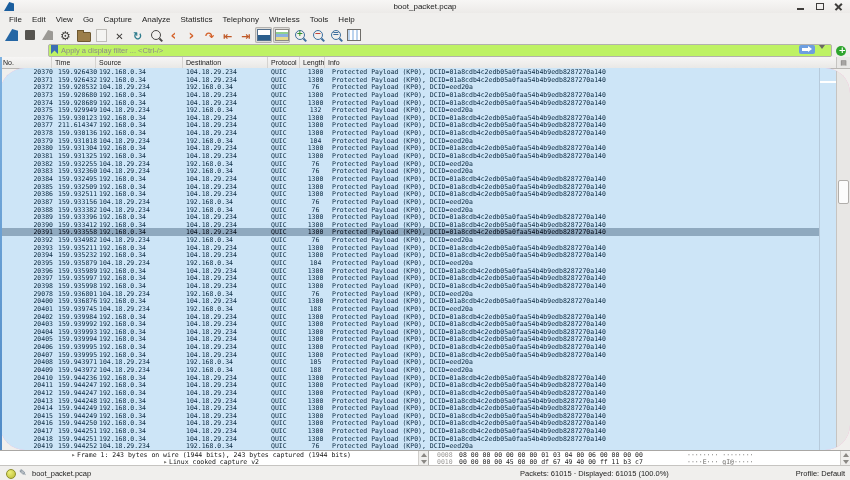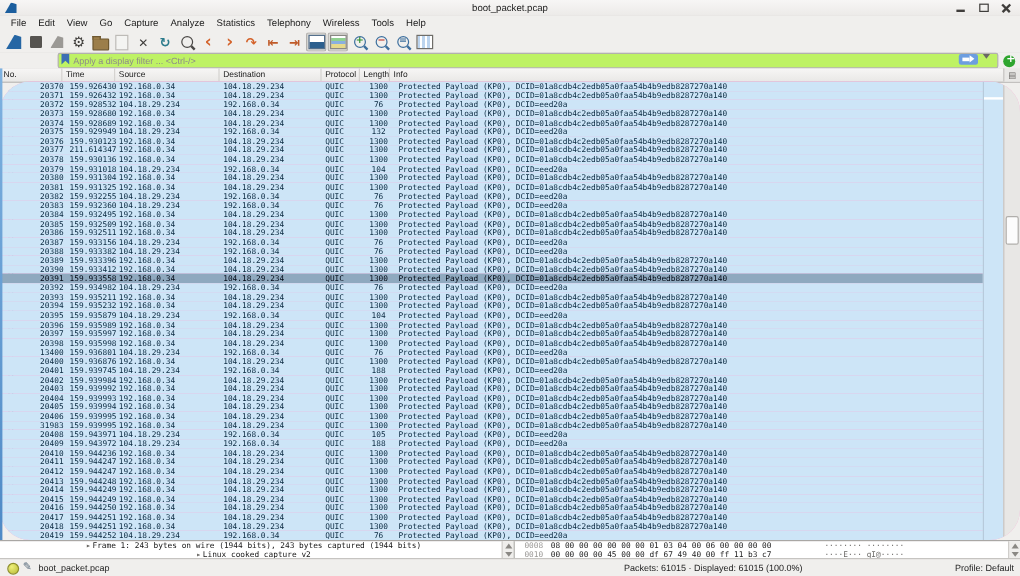--- a/index.html
+++ b/index.html
@@ -495,21 +495,21 @@
         <div class="prow">
           <span class="pc c-no">20398</span>
           <span class="pc c-time">159.935998</span>
           <span class="pc c-src">192.168.0.34</span>
           <span class="pc c-dst">104.18.29.234</span>
           <span class="pc c-proto">QUIC</span>
           <span class="pc c-len">1300</span>
           <span class="pc c-info">Protected Payload (KP0), DCID=01a8cdb4c2edb05a0faa54b4b9edb8287270a140</span>
         </div>
         <div class="prow">
-          <span class="pc c-no">13400</span>
+          <span class="pc c-no">29078</span>
           <span class="pc c-time">159.936801</span>
           <span class="pc c-src">104.18.29.234</span>
           <span class="pc c-dst">192.168.0.34</span>
           <span class="pc c-proto">QUIC</span>
           <span class="pc c-len">76</span>
           <span class="pc c-info">Protected Payload (KP0), DCID=eed20a</span>
         </div>
         <div class="prow">
           <span class="pc c-no">20400</span>
           <span class="pc c-time">159.936876</span>
@@ -567,21 +567,21 @@
         <div class="prow">
           <span class="pc c-no">20406</span>
           <span class="pc c-time">159.939995</span>
           <span class="pc c-src">192.168.0.34</span>
           <span class="pc c-dst">104.18.29.234</span>
           <span class="pc c-proto">QUIC</span>
           <span class="pc c-len">1300</span>
           <span class="pc c-info">Protected Payload (KP0), DCID=01a8cdb4c2edb05a0faa54b4b9edb8287270a140</span>
         </div>
         <div class="prow">
-          <span class="pc c-no">31983</span>
+          <span class="pc c-no">20407</span>
           <span class="pc c-time">159.939995</span>
           <span class="pc c-src">192.168.0.34</span>
           <span class="pc c-dst">104.18.29.234</span>
           <span class="pc c-proto">QUIC</span>
           <span class="pc c-len">1300</span>
           <span class="pc c-info">Protected Payload (KP0), DCID=01a8cdb4c2edb05a0faa54b4b9edb8287270a140</span>
         </div>
         <div class="prow">
           <span class="pc c-no">20408</span>
           <span class="pc c-time">159.943971</span>

